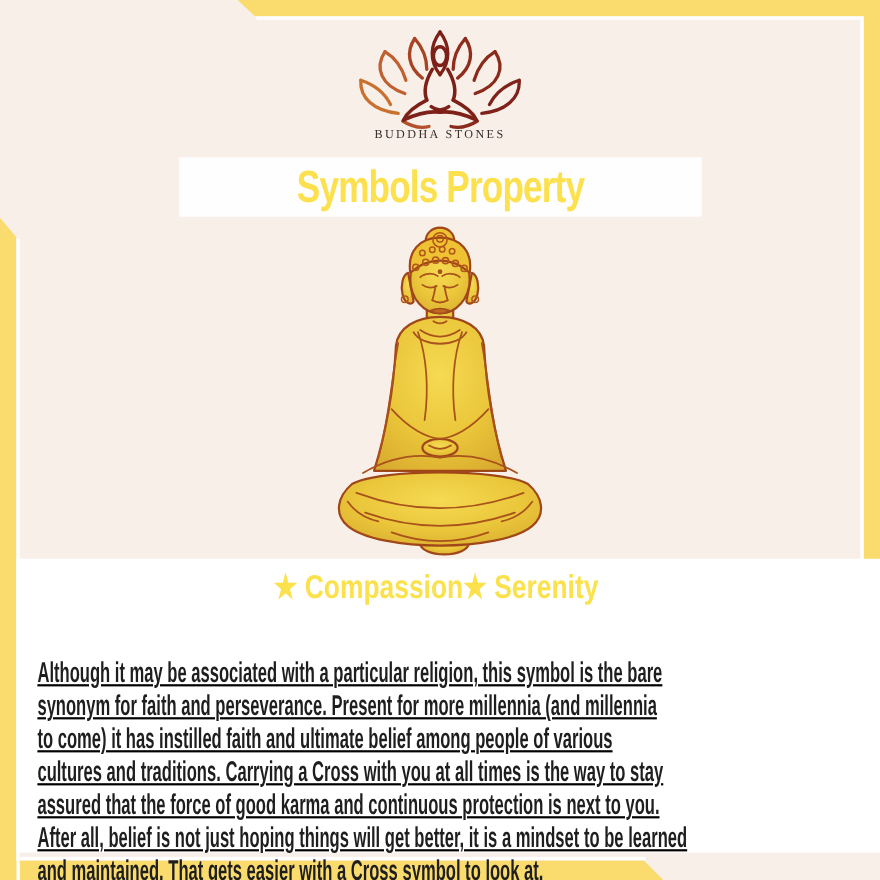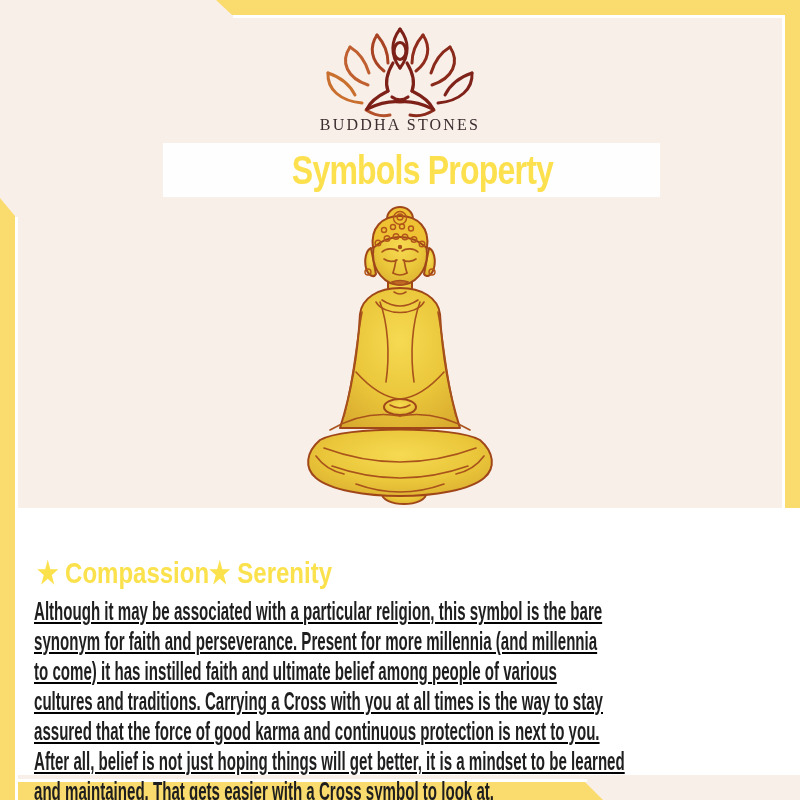--- a/index.html
+++ b/index.html
@@ -19,43 +19,43 @@
     clip-path:polygon(0 0,585px 0,100% 100%,0 100%);}
   .stripe{position:absolute;background:#ffffff;}
   .stripe-top{left:233px;top:15px;width:552px;height:3px;}
   .stripe-right{left:782px;top:18px;width:3px;height:546px;}
   .stripe-left{left:15px;top:217px;width:3px;height:583px;}
   .stripe-bottom{left:18px;top:779px;width:569px;height:3px;}
 
   
   .logo{position:absolute;left:322px;top:26px;width:156px;height:96px;}
   .brand{position:absolute;left:0;top:116px;width:800px;text-align:center;
-    font-family:"Liberation Serif",serif;font-size:16px;letter-spacing:2.2px;
+    font-family:"Liberation Serif",serif;font-size:11px;letter-spacing:2.2px;
     color:#3c2d2e;font-weight:500;}
 
   
   .title-box{position:absolute;left:163px;top:143px;width:475px;height:54px;
-    background:#fefefe;text-align:center;line-height:54px;padding-left:22px;}
+    background:#fefefe;text-align:center;line-height:54px;}
   .title-box span{display:inline-block;font-size:41px;font-weight:700;
     color:#fce04d;letter-spacing:-1px;transform:scaleX(0.78);transform-origin:50% 50%;
     white-space:nowrap;}
 
   
   .statue{position:absolute;left:296px;top:204px;width:208px;height:302px;}
 
   
   .label-banner{position:absolute;left:18px;top:448px;width:233px;height:41px;
     background:#f6df4e;clip-path:polygon(0 0,100% 0,calc(100% - 13px) 100%,0 100%);}
   .label-banner span{display:inline-block;margin-left:24px;line-height:41px;
     font-size:28px;font-weight:700;color:#ffffff;letter-spacing:0.5px;
     transform:scaleX(0.8);transform-origin:0 50%;white-space:nowrap;}
 
   
   .panel{position:absolute;left:15px;top:508px;width:785px;height:267px;background:#ffffff;}
-  .subtitle{position:absolute;left:0;top:516px;width:792px;margin-top:39px;}
+  .subtitle{position:absolute;left:0;top:516px;width:792px;text-align:center;}
   .subtitle span{display:inline-block;font-size:30px;font-weight:700;color:#fbe14c;
     transform:scaleX(0.8);transform-origin:50% 50%;white-space:nowrap;letter-spacing:0px;}
   .body-text{position:absolute;left:34px;top:596px;width:766px;text-decoration:underline;}
   .body-text .line{height:30px;font-size:26px;font-weight:700;line-height:30px;
     color:#1e1e1e;white-space:pre;transform:scaleX(0.58);transform-origin:0 0;}
 </style>
 </head>
 <body>
 
 <div id="canvas">

